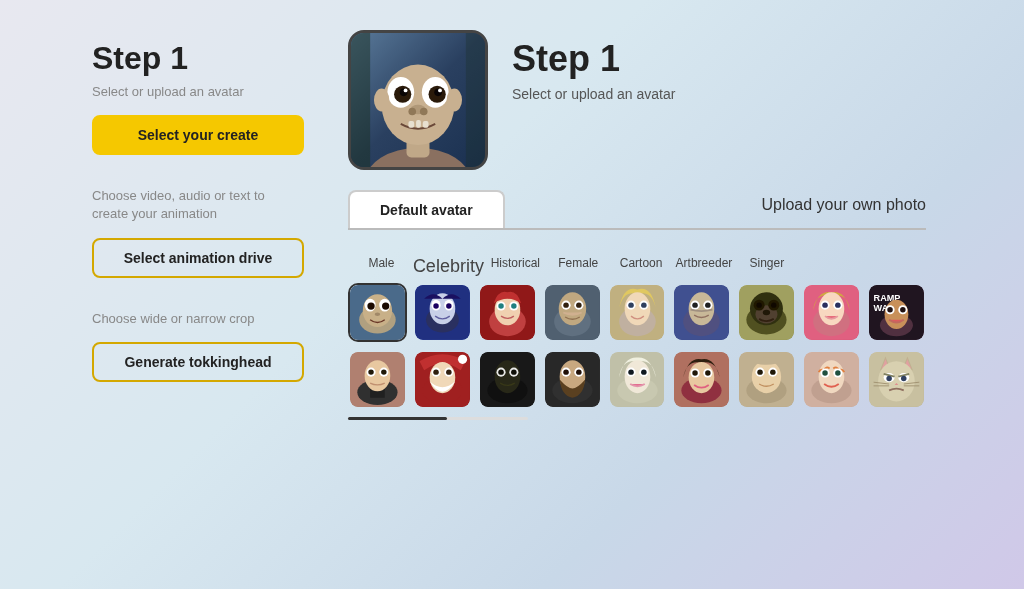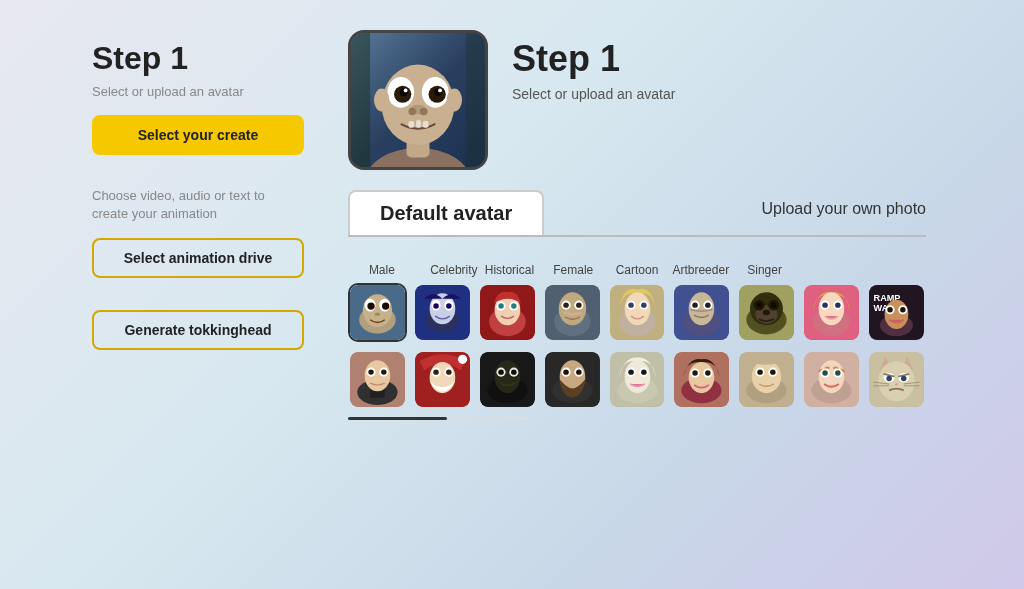--- a/index.html
+++ b/index.html
@@ -128,21 +128,21 @@
       border-bottom: 2px solid #bbb;
       padding-bottom: 0;
     }
 
     .tab-left {
       display: flex;
     }
 
     .tab-btn {
       padding: 10px 30px;
-      font-size: 20px;
+      font-size: 14px;
       font-weight: 600;
       background: white;
       border: 2px solid #ccc;
       border-bottom: none;
       border-radius: 8px 8px 0 0;
       cursor: pointer;
       color: #222;
     }
 
     .tab-upload {
@@ -224,20 +224,21 @@
       <div class="step-desc">Select or upload an avatar</div>
       <button class="step-button active">Select your create</button>
     </div>
 
     <div class="step-block">
       <div class="step-desc">Choose video, audio or text to create your animation</div>
       <button class="step-button">Select animation drive</button>
     </div>
 
     <div class="step-block">
+      <div class="step-desc">Choose wide or narrow crop</div>
       <button class="step-button">Generate tokkinghead</button>
     </div>
 
   </div>
 
   <div class="main-content">
 
     <div class="step1-header">
       <div class="avatar-preview">
         <div class="avatar-preview-img">
@@ -298,21 +299,21 @@
       <div class="tab-upload">Upload your own photo</div>
     </div>
 
     <div class="category-row">
     </div>
 
     <div style="position:relative;">
 
       <div style="display:flex; margin-bottom:6px; padding:0 2px;">
         <div style="flex:1; text-align:center; font-size:12px; color:#444; font-weight:500;">Male</div>
-        <div style="flex:1; text-align:right; font-size:12px; color:#444; font-weight:500;">Celebrity</div>
+        <div style="flex:1; text-align:left; font-size:18px; color:#444; font-weight:500;">Celebrity</div>
         <div style="flex:1; text-align:center; font-size:12px; color:#444; font-weight:500;">Historical</div>
         <div style="flex:1; text-align:center; font-size:12px; color:#444; font-weight:500;">Female</div>
         <div style="flex:1; text-align:center; font-size:12px; color:#444; font-weight:500;">Cartoon</div>
         <div style="flex:1; text-align:center; font-size:12px; color:#444; font-weight:500;">Artbreeder</div>
         <div style="flex:1; text-align:center; font-size:12px; color:#444; font-weight:500;">Singer</div>
         <div style="flex:1;"></div>
         <div style="flex:1;"></div>
       </div>
 
       <div class="avatar-grid">

